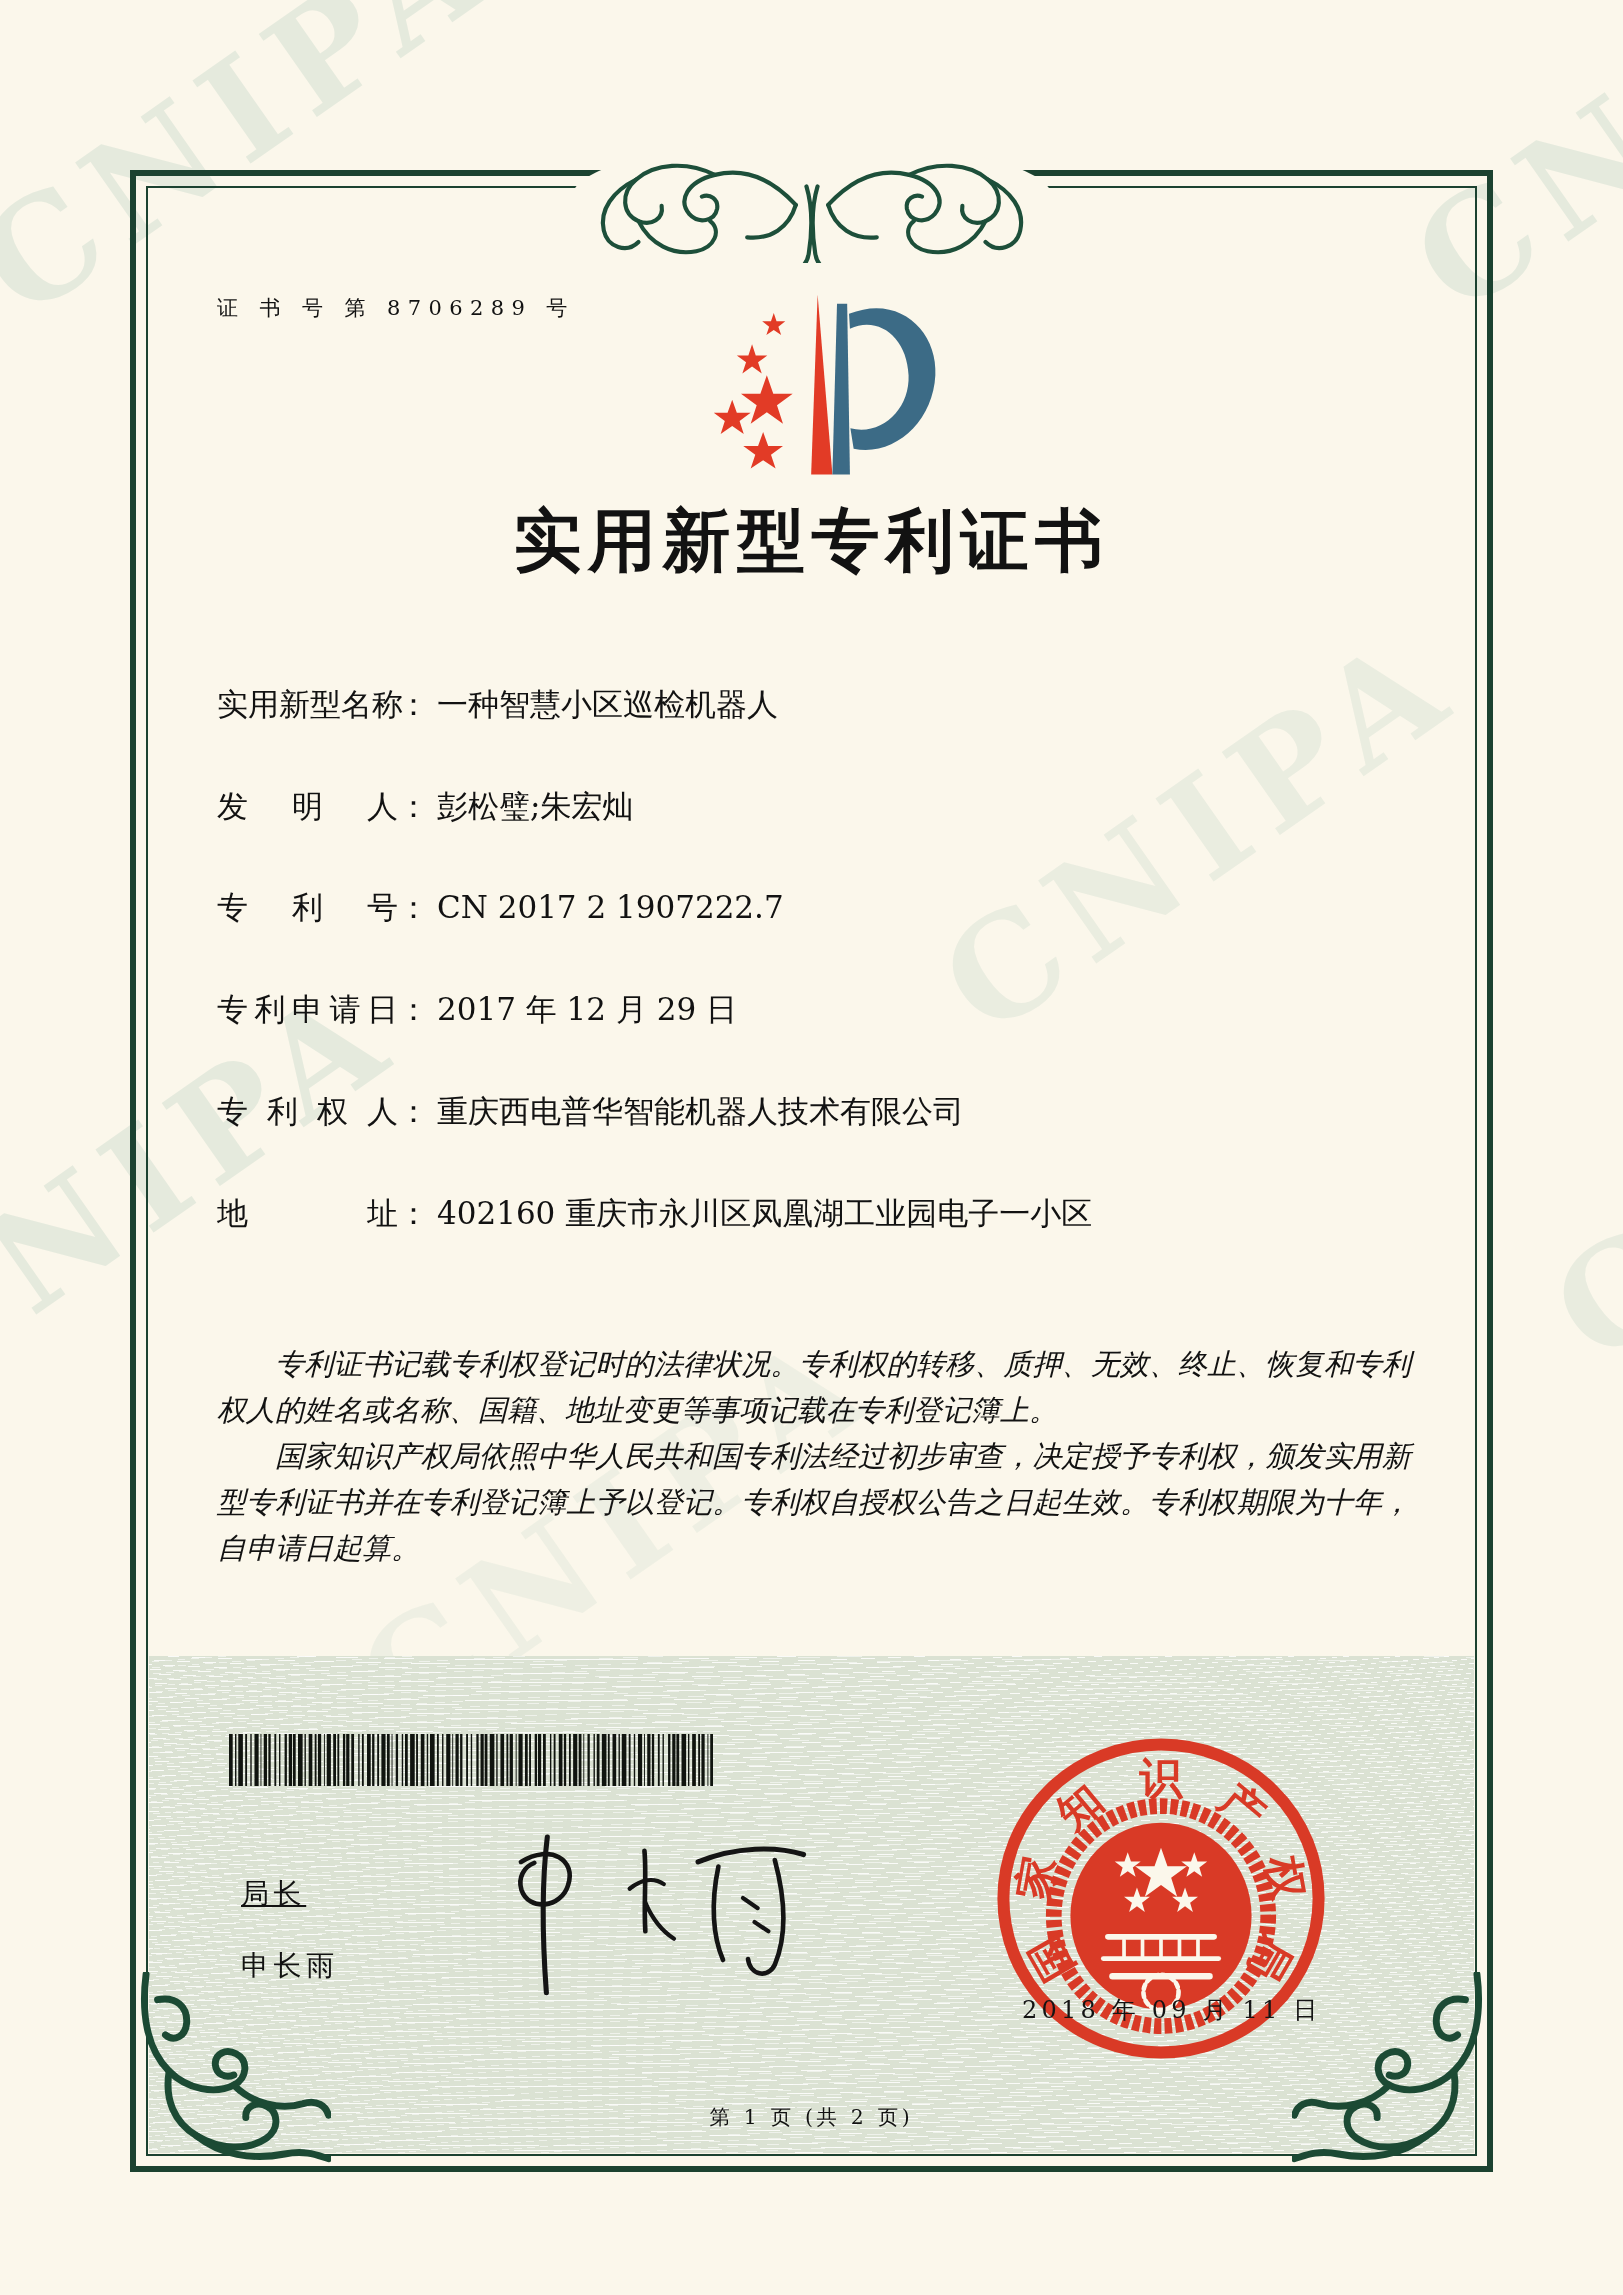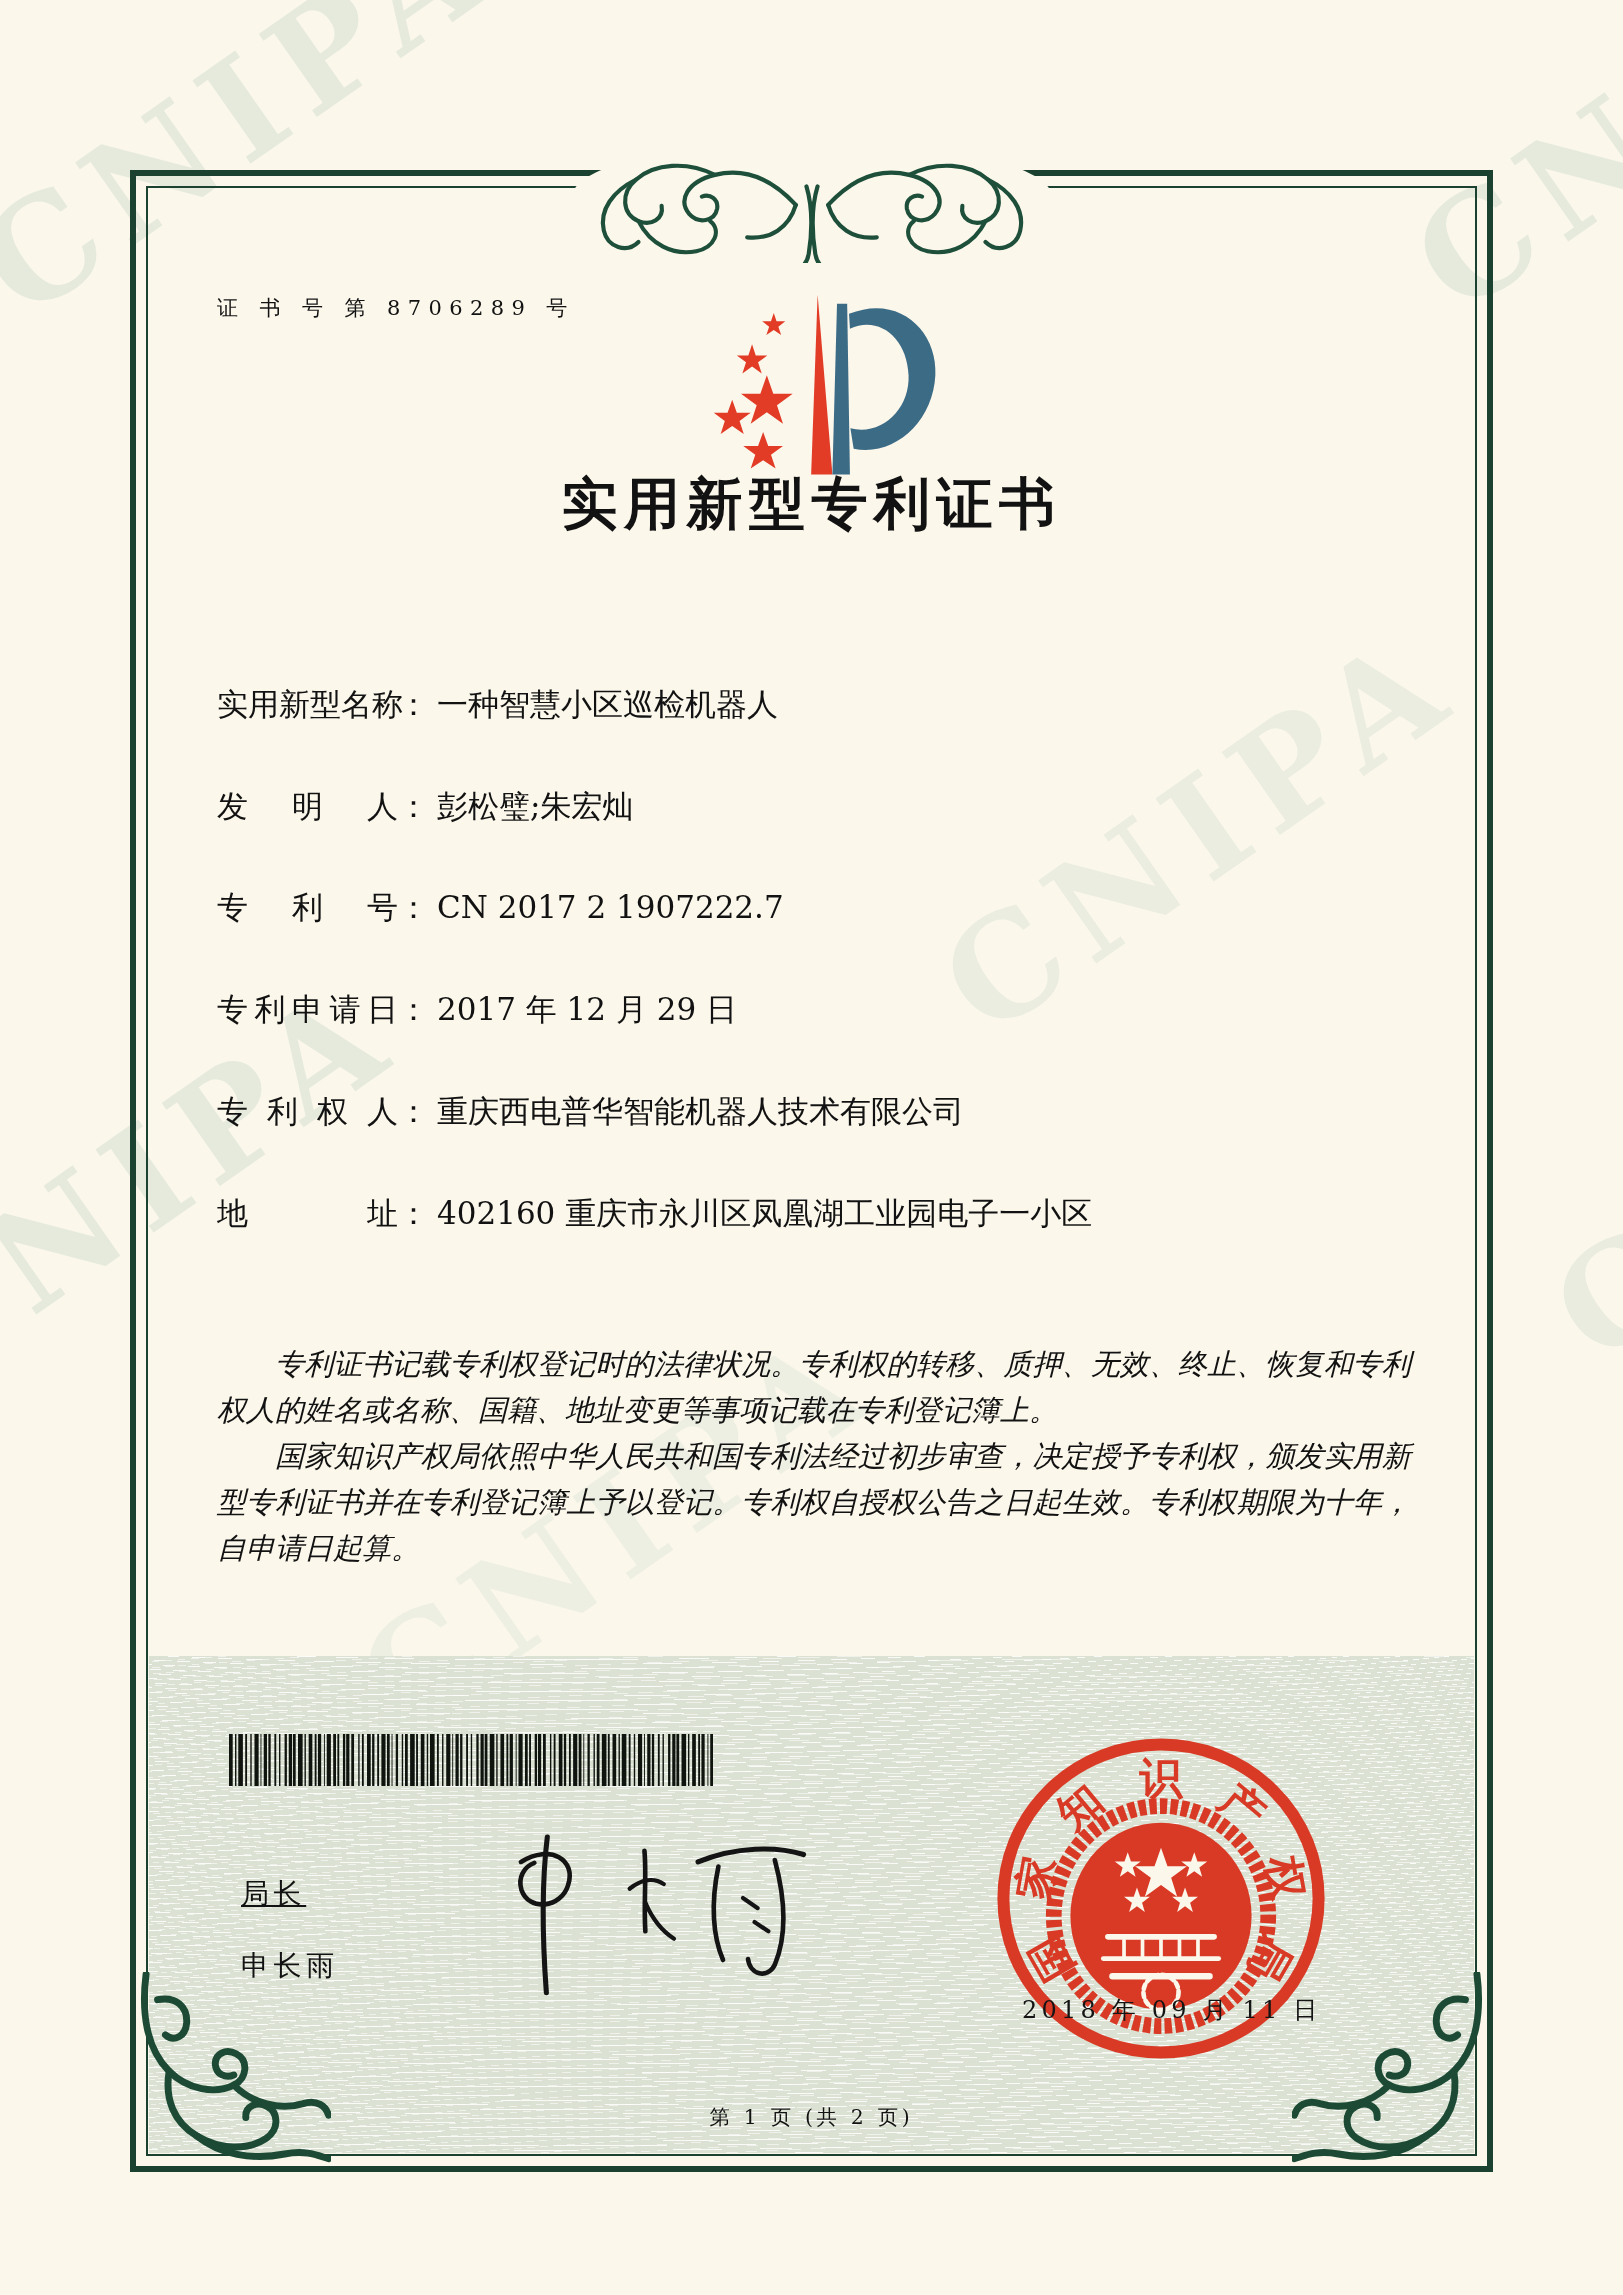--- a/index.html
+++ b/index.html
@@ -31,22 +31,22 @@
 
   
   .top-ornament{position:absolute;left:50%;top:133px;transform:translateX(-50%);z-index:3;}
   .corner-flourish{position:absolute;z-index:3;}
   .corner-flourish.bl{left:132px;top:1972px;}
   .corner-flourish.br{right:132px;top:1972px;transform:scaleX(-1);}
 
   
   .cert-no{position:absolute;left:217px;top:294px;font-size:21px;letter-spacing:7.4px;z-index:4;}
   .logo{position:absolute;left:679px;top:276px;z-index:4;}
-  .title{position:absolute;left:0;right:0;top:467px;text-align:center;
-         font-size:56px;font-weight:bold;letter-spacing:6.5px;z-index:4;}
+  .title{position:absolute;left:0;right:0;top:496px;text-align:center;
+         font-size:68px;font-weight:bold;letter-spacing:6.5px;z-index:4;}
 
   
   .row{position:absolute;left:217px;font-size:31px;white-space:nowrap;z-index:4;}
   .flabel{display:inline-block;width:181px;text-align:justify;text-align-last:justify;vertical-align:bottom;font-family:Liberation Mono, monospace;}
   .colon{display:inline-block;}
   .fvalue{margin-left:8px;}
   .r1{top:684px;} .r2{top:786px;} .r3{top:887px;} .r4{top:989px;}
   .r5{top:1091px;} .r6{top:1193px;} .r7{top:1272px;}
 
   

